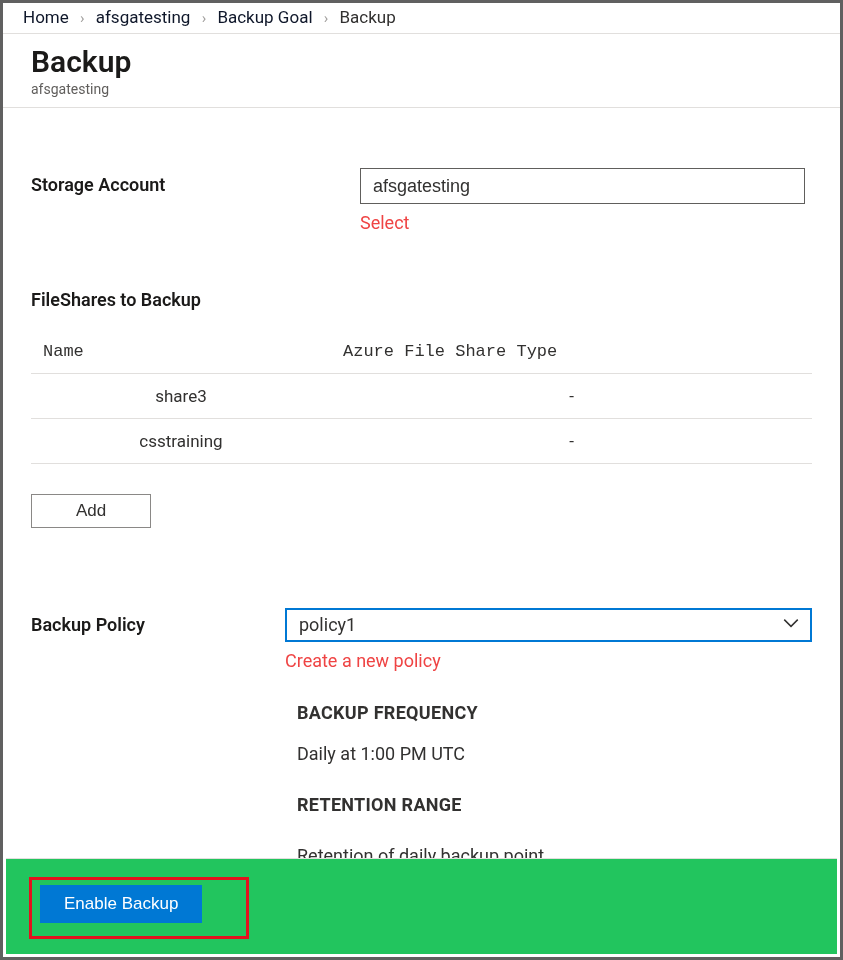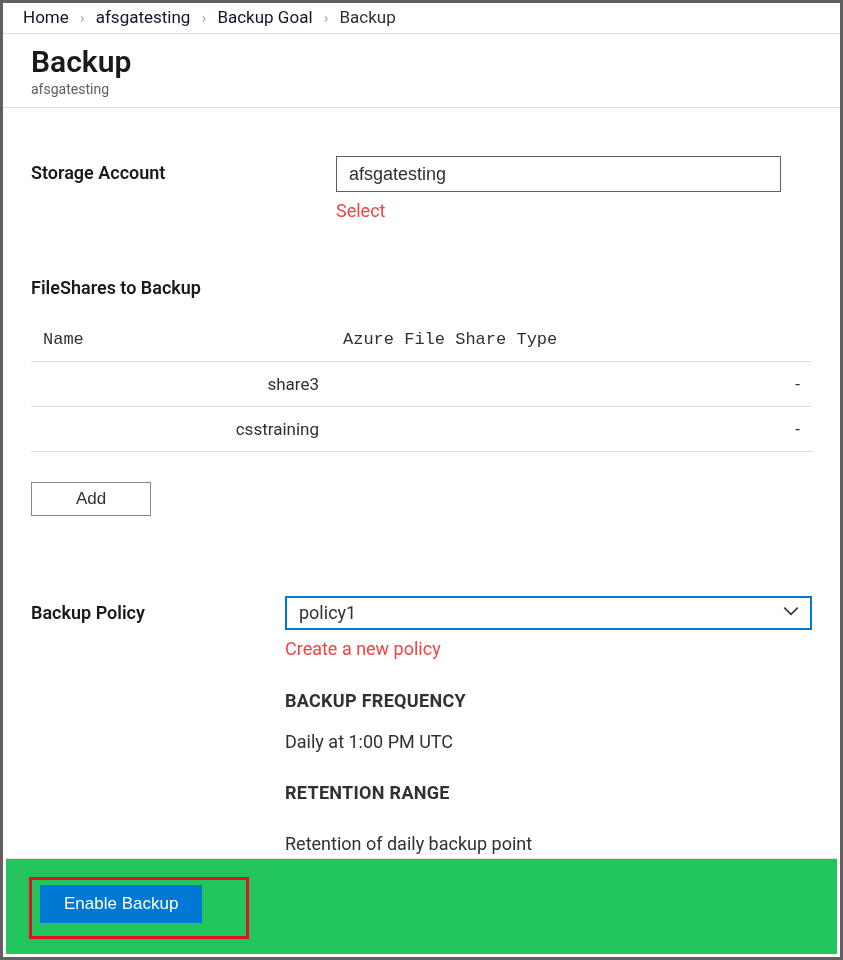--- a/index.html
+++ b/index.html
@@ -52,21 +52,22 @@
     font-size: 14px;
     color: #605e5c;
     margin-top: 2px;
   }
   .content {
     padding: 0 28px 0 28px;
   }
   .field-row {
     display: flex;
     align-items: flex-start;
-    margin-top: 48px;
+    margin-top: 60px;
+    gap: 24px;
   }
   .field-label {
     width: 305px;
     font-weight: 600;
     font-size: 18px;
     color: #1b1a19;
     padding-top: 6px;
   }
   .field-body {
     flex: 1;
@@ -104,21 +105,21 @@
   .table th {
     text-align: left;
     font-weight: 400;
     font-size: 17px;
     color: #323130;
     padding: 12px 12px 12px 12px;
     border-bottom: 1px solid #e1dfdd;
     font-family: Liberation Mono, monospace;
   }
   .table td {
-    text-align: right;
+    text-align: center;
     font-size: 17px;
     color: #323130;
     padding: 12px 12px 12px 12px;
     border-bottom: 1px solid #e1dfdd;
   }
   .add-btn {
     margin-top: 30px;
     width: 120px;
     height: 34px;
     background: #fff;
@@ -150,20 +151,21 @@
     position: absolute;
     right: 12px;
     top: 50%;
     transform: translateY(-50%);
     pointer-events: none;
   }
   .policy-details {
     margin-top: 28px;
     font-size: 18px;
     line-height: 1.5;
+    margin-left: 12px;
   }
   .policy-details .hdr {
     font-weight: 700;
     font-size: 18px;
     margin-top: 24px;
     margin-bottom: 14px;
     letter-spacing: 0.3px;
   }
   .policy-details .hdr:first-child { margin-top: 0; }
   .policy-details .sub-hdr {

